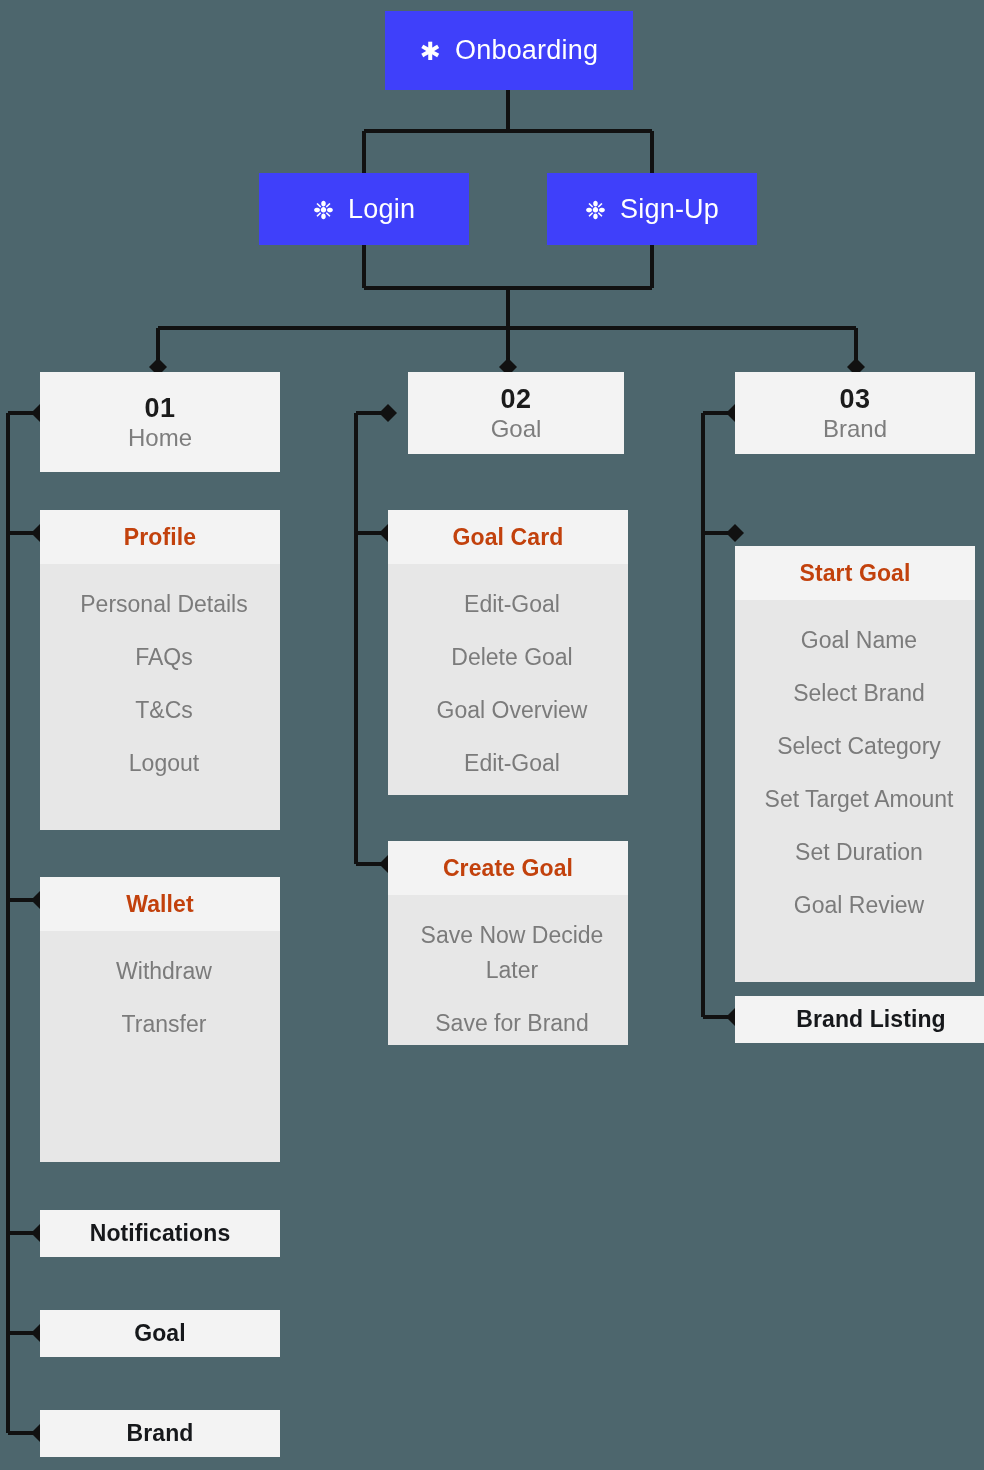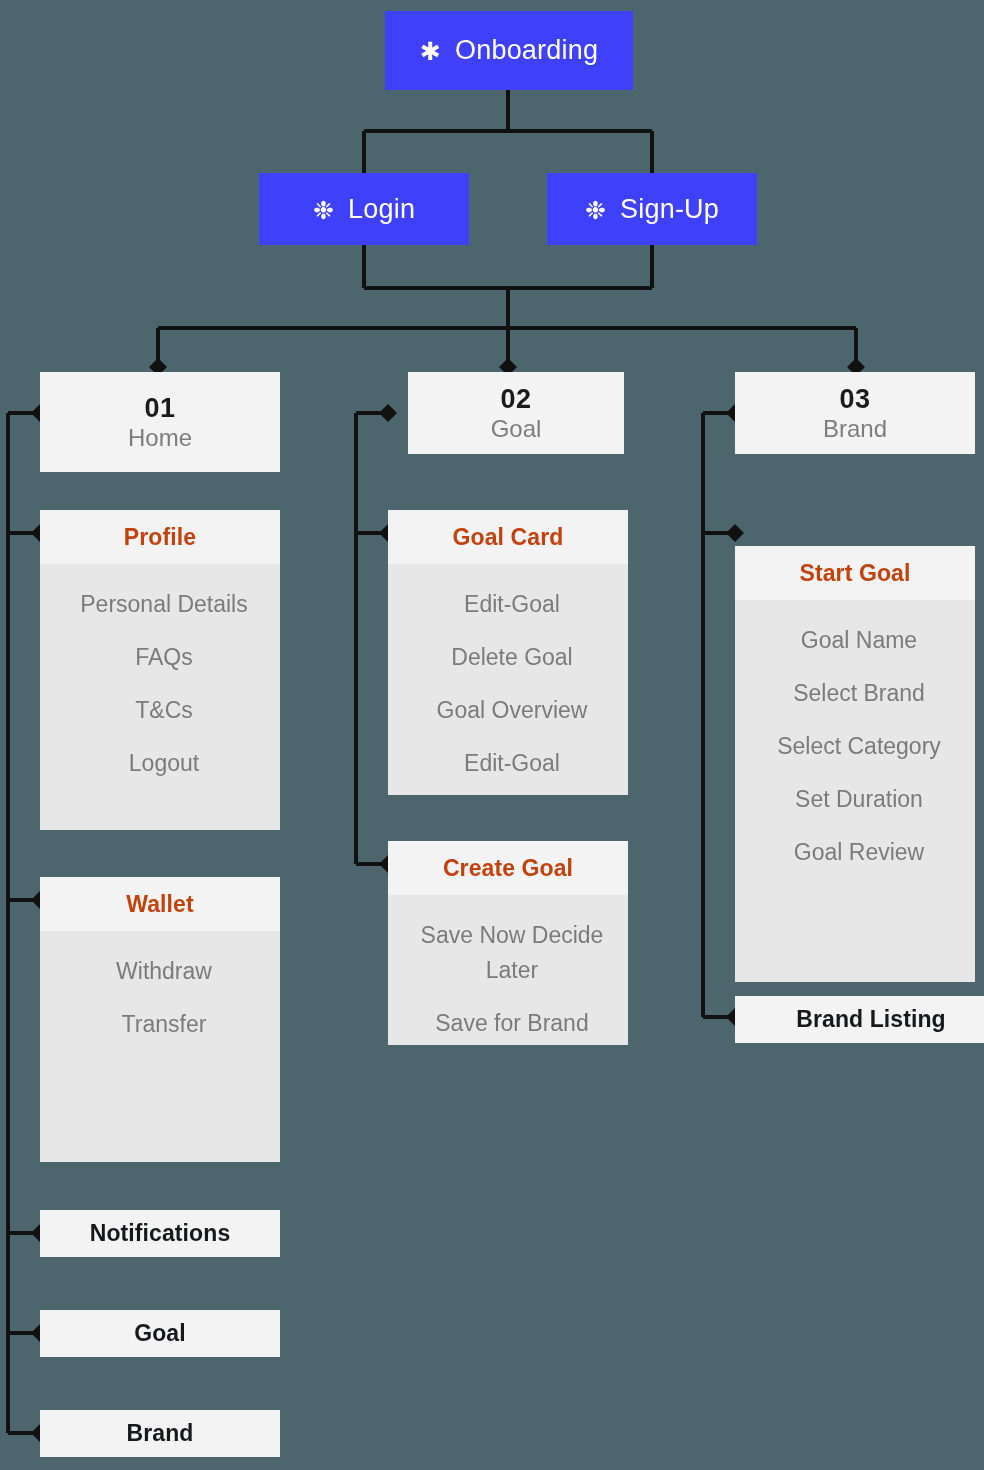--- a/index.html
+++ b/index.html
@@ -267,20 +267,21 @@
       <div class="item">Save for Brand</div>
     </div>
   </div>
 
   <div class="node group-card" style="left:735px; top:510px; width:240px; height:436px;margin-top:36px;">
     <div class="card-title">Start Goal</div>
     <div class="card-items">
       <div class="item">Goal Name</div>
       <div class="item">Select Brand</div>
       <div class="item">Select Category</div>
+      <div class="item">Set Target Amount</div>
       <div class="item">Set Duration</div>
       <div class="item">Goal Review</div>
     </div>
   </div>
 
   <div class="node plain-card" style="left:735px; top:996px; width:272px; height:47px;">
     <span>Brand Listing</span>
   </div>
 
 </div>

